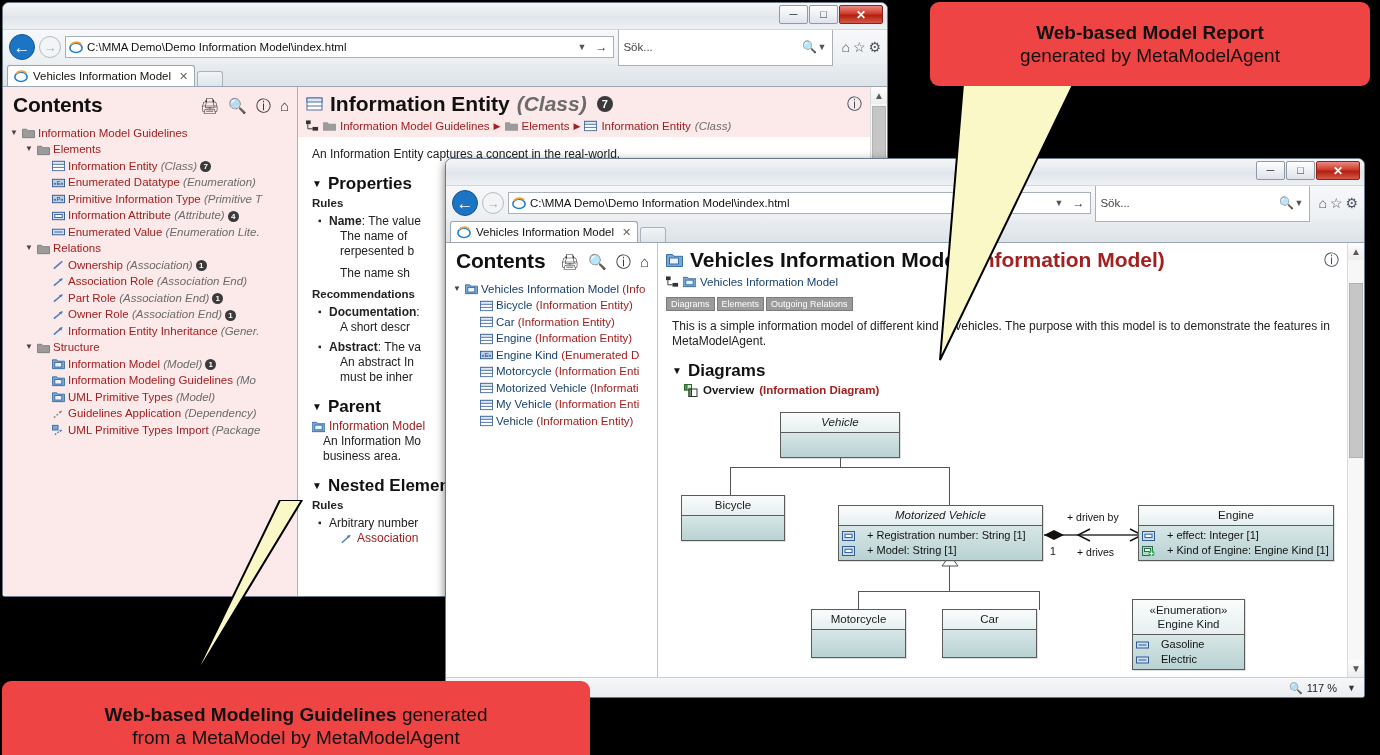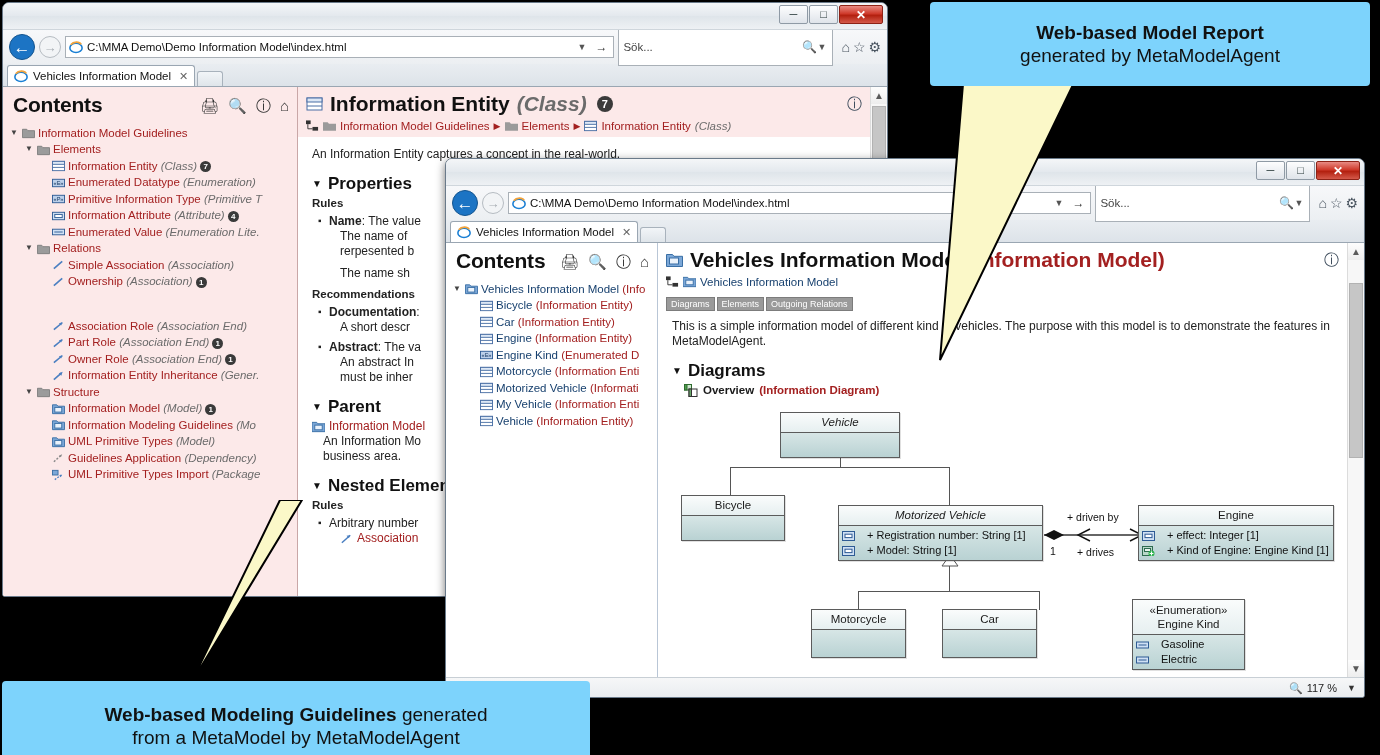--- a/index.html
+++ b/index.html
@@ -132,21 +132,21 @@
              background:linear-gradient(to bottom,#fdfdfd,#ededed); }
   .vsb .ar.bot { position:absolute; bottom:0; left:0; right:0; }
   .vsb .th { position:absolute; left:1px; right:1px; background:#c6c6c6; border:1px solid #b2b2b2; }
   
   .statusbar { height:21px; background:linear-gradient(to bottom,#f6f7f8,#e9ecef);
                border-top:1px solid #c8cfd5; display:flex; align-items:center;
                justify-content:flex-end; padding-right:8px; font-size:11px; color:#222; gap:4px;}
   .statusbar .zi { color:#1a6fb5; font-size:11px; }
   
   .callout {
-    position:absolute; background:#7dd3fc; border-radius:4px;
+    position:absolute; background:#ef4444; border-radius:9px;
     display:flex; flex-direction:column; align-items:center; justify-content:center;
     text-align:center; color:#111; z-index:60; padding:8px 18px; line-height:1.22;
   }
   .callout .l1 { font-size:19px; font-weight:bold; }
   .callout .l2 { font-size:19px; }
   .callout .l2 b { font-weight:bold; }
   .tail { position:absolute; z-index:59; }
   
   .uml { position:relative; margin:8px 0 0 0; height:262px; }
   .cls {
@@ -307,32 +307,23 @@
             </span>
             <span><span class="nm">Relations</span></span>
           </div>
           <div class="tnode" style="padding-left: 30px;">
             <span class="tw empty">▼</span>
             <span style="display: inline-flex; flex: 0 0 auto;">
               <svg class="ic" viewBox="0 0 14 12">
                 <line x1="2" y1="10" x2="11" y2="2" stroke="#4a7fc1" stroke-width="1.7"></line>
               </svg>
             </span>
-            <span><span class="nm">Simple Association</span> <span class="ty">(Association)</span></span>
-          </div>
-          <div class="tnode" style="padding-left: 30px;">
-            <span class="tw empty">▼</span>
-            <span style="display: inline-flex; flex: 0 0 auto;">
-              <svg class="ic" viewBox="0 0 14 12">
-                <line x1="2" y1="10" x2="11" y2="2" stroke="#4a7fc1" stroke-width="1.7"></line>
-              </svg>
-            </span>
             <span><span class="nm">Ownership</span> <span class="ty">(Association)</span><span class="badge">1</span></span>
           </div>
-          <div class="tnode" style="padding-left: 30px; margin-top: 28px;">
+          <div class="tnode" style="padding-left: 30px;">
             <span class="tw empty">▼</span>
             <span style="display: inline-flex; flex: 0 0 auto;">
               <svg class="ic" viewBox="0 0 14 12">
                 <line x1="2" y1="10" x2="11" y2="2.5" stroke="#4a7fc1" stroke-width="1.7"></line>
                 <path d="M11.5 2 L7.4 3 L9.8 5.4 Z" fill="#4a7fc1"></path>
               </svg>
             </span>
             <span><span class="nm">Association Role</span> <span class="ty">(Association End)</span></span>
           </div>
           <div class="tnode" style="padding-left: 30px;">

